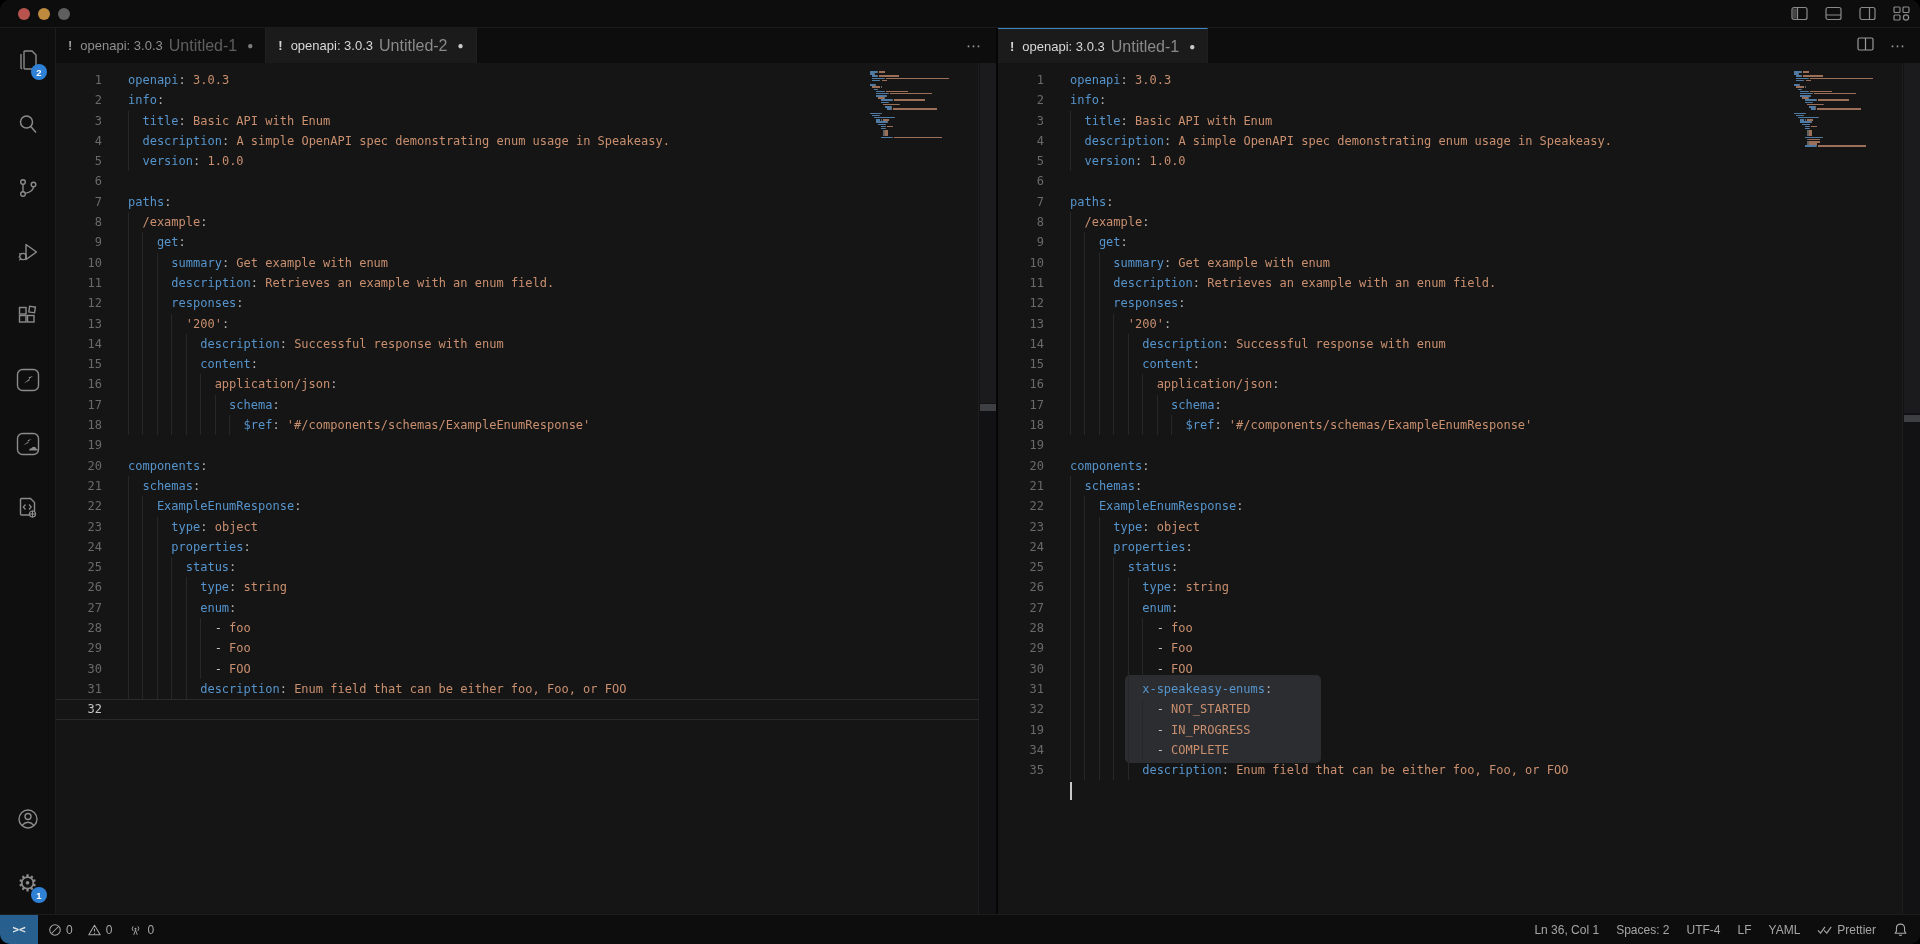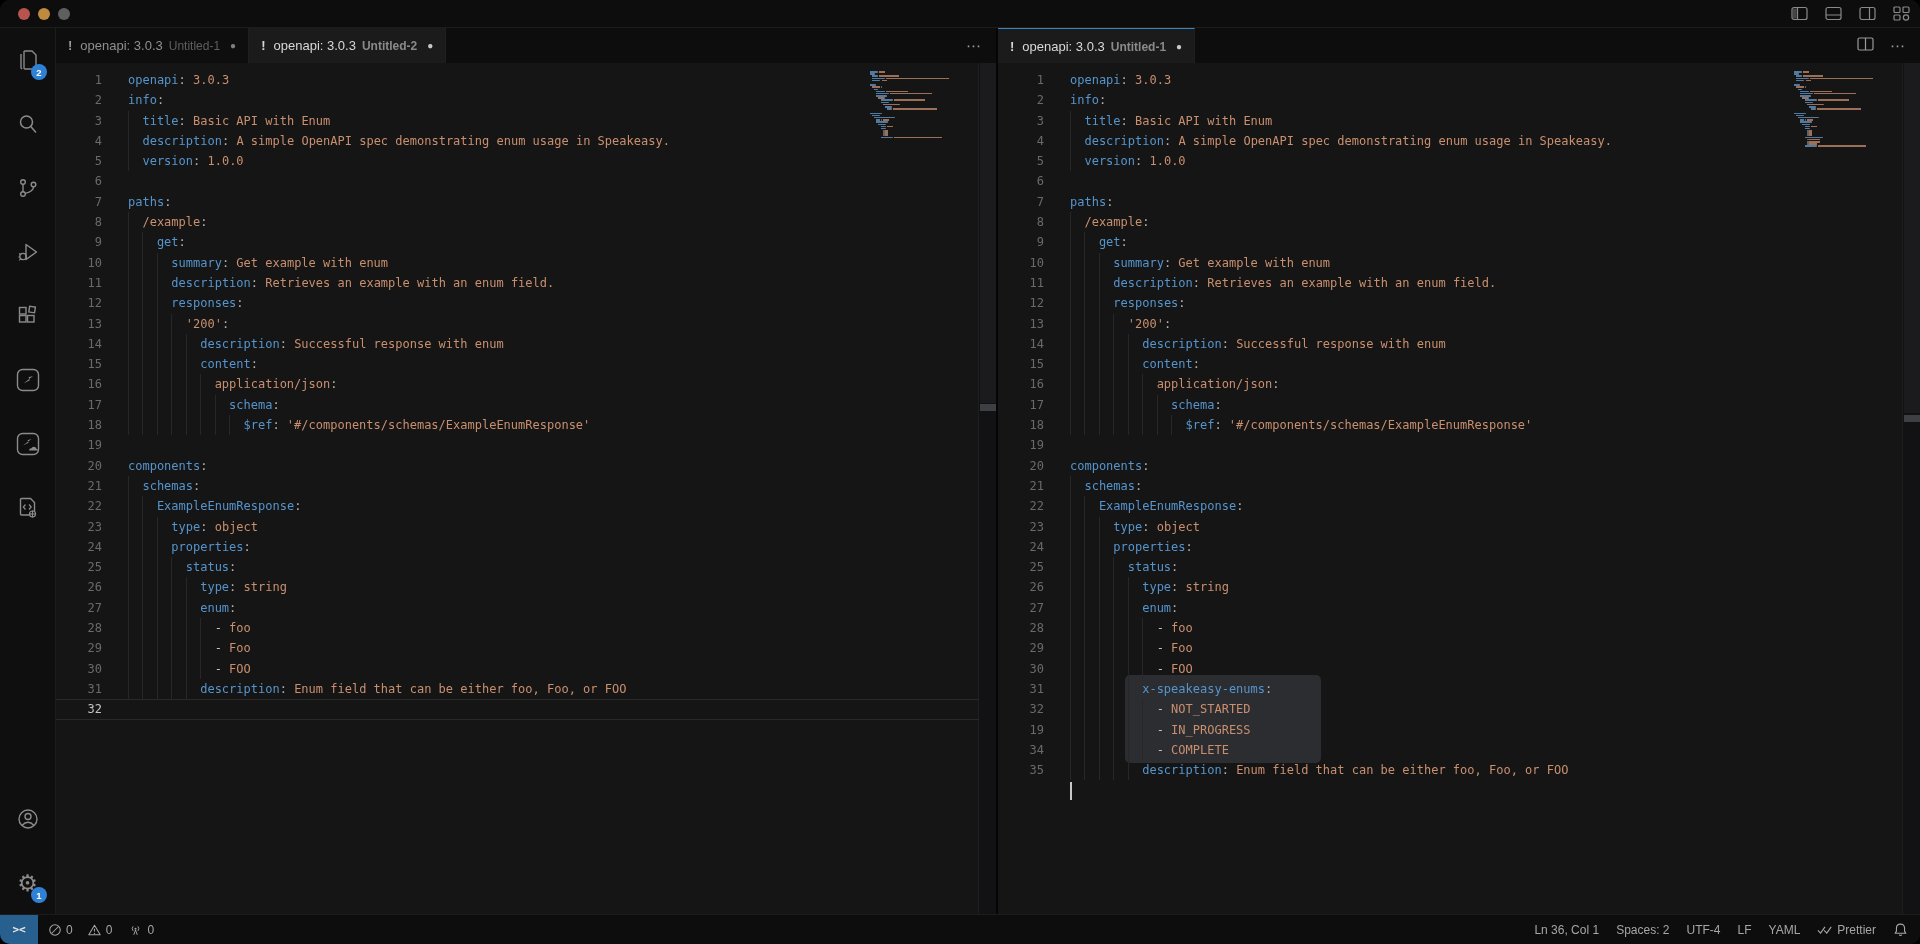--- a/index.html
+++ b/index.html
@@ -26,26 +26,26 @@
   
   .group{position:relative;background:#151515;display:flex;flex-direction:column;min-width:0;}
   #g0{width:940px;flex:none;}
   #g1{flex:1;}
   .sash{width:2px;background:#050505;}
   .tabbar{position:relative;height:35px;background:#0d0d0d;display:flex;flex:none;}
   .tab{position:relative;height:35px;display:flex;align-items:center;padding:0 12px;gap:6px;background:#0e0e0e;
        border-right:1px solid #1f1f1f;font-size:13px;cursor:default;}
   .tab .tab-icon{font-weight:700;color:#9a9a9a;font-size:13px;margin-right:2px;}
   .tab .tab-label{color:#8f8f8f;}
-  .tab .tab-desc{color:#5f5f5f;font-size:12px;}
+  .tab .tab-desc{color:#5f5f5f;font-size:16px;}
   .tab .tab-dot{color:#7e7e7e;font-size:10px;margin-left:4px;}
   .tab.active{background:#1b1b1b;}
   .tab.active .tab-icon{color:#d6d6d6;}
   .tab.active .tab-label{color:#d8d8d8;}
-  .tab.active .tab-desc{color:#8a8a8a;font-weight:bold;}
+  .tab.active .tab-desc{color:#8a8a8a;}
   .tab.active .tab-dot{color:#c9c9c9;}
   .tab.focused{border-top:1px solid var(--accent,#3c84c4);}
   .tab-actions{position:absolute;right:14px;top:0;height:35px;display:flex;align-items:center;gap:16px;color:#9a9a9a;}
   .more-dots{font-size:15px;letter-spacing:1px;color:#9a9a9a;}
   
   .editor{position:relative;flex:1;background:#151515;overflow:hidden;}
   .lines{position:absolute;left:0;top:0;right:17px;bottom:0;padding-top:7px;}
   .line{display:flex;height:20.3px;line-height:20.3px;font-family:"DejaVu Sans Mono",monospace;font-size:12px;}
   .line.cur{box-shadow:inset 0 1px 0 #2a2a2a, inset 0 -1px 0 #2a2a2a;}
   .ln{flex:none;width:46px;text-align:right;color:#6a6a6a;}

